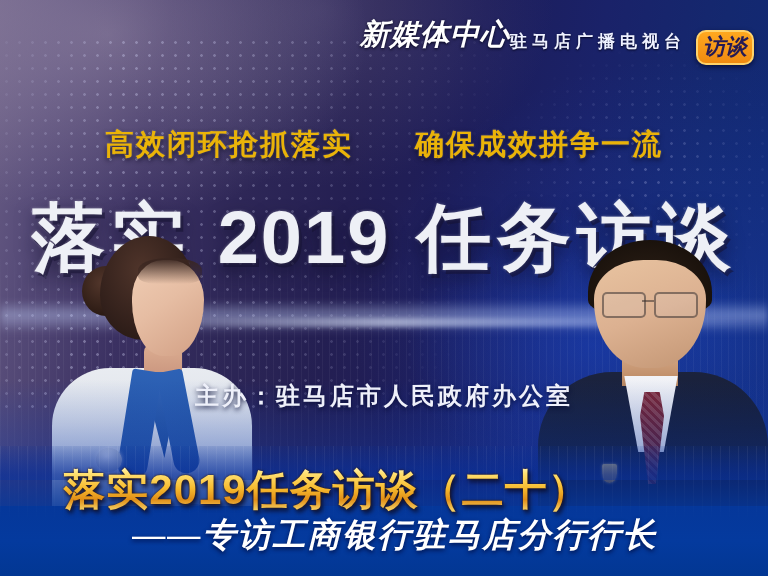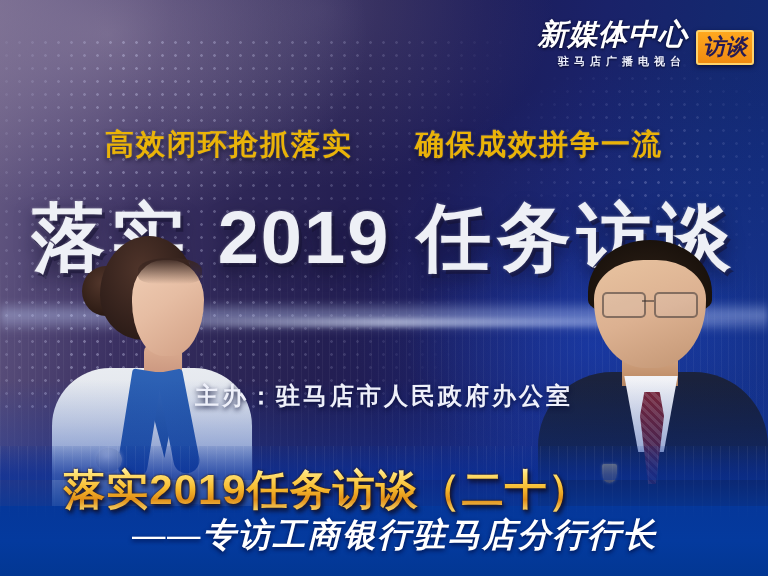--- a/index.html
+++ b/index.html
@@ -177,31 +177,31 @@
 
   .banner-sub{position:absolute;left:0;bottom:18px;width:768px;
     text-align:center;padding-left:22px;box-sizing:border-box;
     font-family:"Liberation Serif","DejaVu Serif",serif;
     font-size:33px;font-weight:bold;letter-spacing:2px;color:#ffffff;
     text-shadow:0 2px 4px rgba(0,10,60,.85);font-style:italic;}
 
   
   .logo{position:absolute;right:14px;top:18px;height:60px;
     display:flex;align-items:flex-start;}
-  .logo-texts{display:flex;flex-direction:column;align-items:flex-end;
+  .logo-texts{display:flex;flex-direction:row;align-items:flex-end;
     margin-right:8px;}
   .logo-main{font-size:29px;font-weight:bold;font-style:italic;color:#ffffff;
     letter-spacing:1px;line-height:32px;
     text-shadow:0 1px 3px rgba(0,0,20,.9);}
-  .logo-sub{font-size:11px;font-weight:bold;color:#eef1ff;letter-spacing:5px;
+  .logo-sub{font-size:17px;font-weight:bold;color:#eef1ff;letter-spacing:5px;
     line-height:17px;margin-top:3px;padding-right:2px;
     text-shadow:0 1px 2px rgba(0,0,25,.9);}
   .logo-badge{margin-top:12px;padding:3px 5px 4px 5px;
     background:linear-gradient(180deg,#ffa81f,#ef8a10);
-    border:2px solid #ffd36a;border-radius:3px;
+    border:2px solid #ffd36a;border-radius:10px;
     font-size:22px;font-weight:bold;font-style:italic;letter-spacing:0px;
     color:#241a55;line-height:24px;
     box-shadow:0 2px 5px rgba(0,0,30,.65);}
 </style>
 </head>
 <body>
 
 <div id="stage">
 
   <div class="bg-base"></div>

